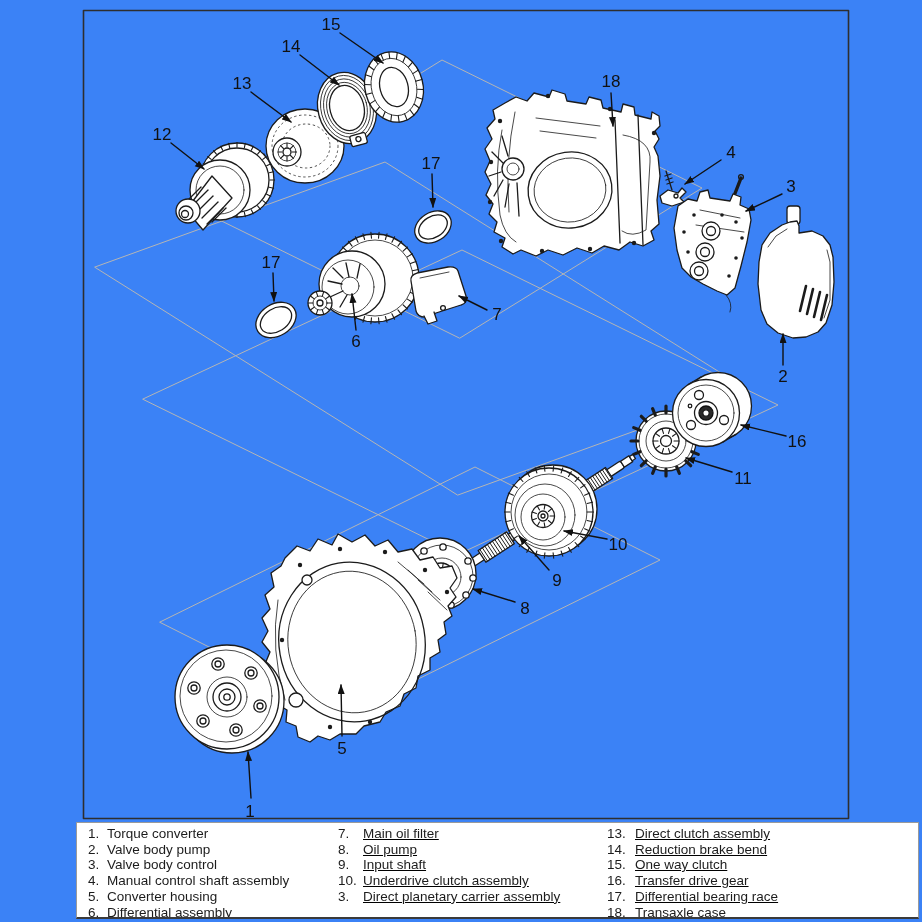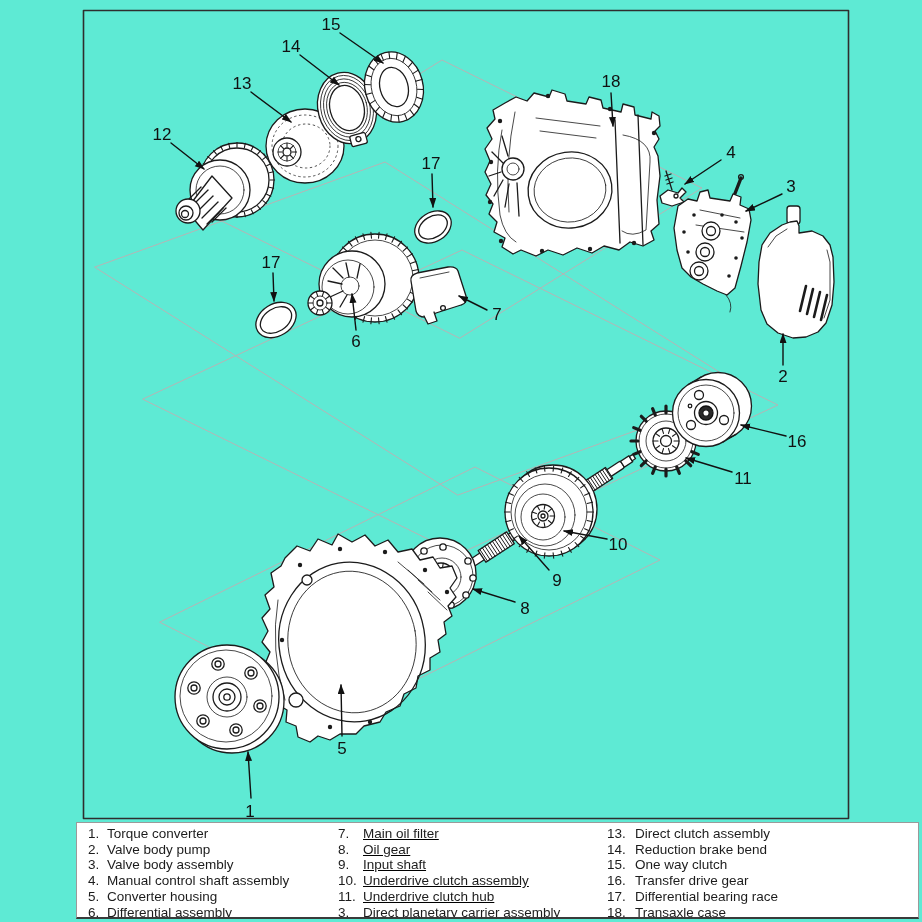--- a/index.html
+++ b/index.html
@@ -1,16 +1,16 @@
 <!DOCTYPE html>
 <html><head>
 <meta charset="utf-8">
 <style>
   html,body{margin:0;padding:0;background:#fff;}
-  #page{position:relative;width:922px;height:922px;background:#5eead4;overflow:hidden;
+  #page{position:relative;width:922px;height:922px;background:#3b82f6;overflow:hidden;
         font-family:"Liberation Sans",sans-serif;}
   svg{position:absolute;left:0;top:0;}
   svg path,svg line,svg circle,svg ellipse,svg rect,svg polygon,svg polyline{
         fill:none;stroke:#1b1b1b;stroke-width:1.3;stroke-linejoin:round;stroke-linecap:round;}
   .fillw{fill:#ffffff;}
   .plane{stroke:#b5b5b5;stroke-width:1;}
   .frame{stroke:#2e2e2e;stroke-width:1.6;fill:none;}
   .teeth line{stroke-width:1.1;}
   .teeth.thick line{stroke-width:3.2;}
   .ticks line{stroke-width:0.9;}
@@ -21,21 +21,21 @@
         font-size:17px;text-anchor:middle;dominant-baseline:central;}
   .callout line{stroke:#111;stroke-width:1.4;}
   .darkring{fill:#2a2a2a;stroke:#111;}
   
   #legend{position:absolute;left:76px;top:822px;width:843px;height:97px;background:#fff;
           border:1px solid #9a9a9a;border-bottom:2px solid #3a3a3a;box-sizing:border-box;
           overflow:hidden;}
   #legend ul{list-style:none;margin:0;padding:0;position:absolute;top:3px;}
   #legend li{white-space:pre;font-size:13.5px;line-height:15.7px;color:#1c1c1c;}
   #legend .num{display:inline-block;}
-  .col1{left:11px;} .col2{left:261px;text-decoration:underline;} .col3{left:530px;}
+  .col1{left:11px;} .col2{left:261px;text-decoration:underline;} .col3{left:530px;text-decoration:underline;}
   .col1 .num{width:19px;} .col2 .num{width:25px;} .col3 .num{width:28px;}
 </style>
 </head>
 <body>
 
 <div id="page">
 <svg width="922" height="922" viewBox="0 0 922 922">
   <defs>
     <marker id="ah" markerWidth="11" markerHeight="8" refX="9" refY="3.5" orient="auto" markerUnits="userSpaceOnUse">
       <path d="M0,0 L10,3.5 L0,7 Z" style="fill:#111;stroke:none"></path>
@@ -622,31 +622,30 @@
       <line x1="251" y1="798" x2="248" y2="752" marker-end="url(#ah)"></line>
       <text x="250" y="811">1</text>
         </g>
   </g>
 </svg>
 
 <div id="legend">
   <ul class="col1">
     <li><span class="num">1.</span><span>Torque converter</span></li>
     <li><span class="num">2.</span><span>Valve body pump</span></li>
-    <li><span class="num">3.</span><span>Valve body assembly</span></li>
+    <li><span class="num">3.</span><span>Valve body control</span></li>
     <li><span class="num">4.</span><span>Manual control shaft assembly</span></li>
     <li><span class="num">5.</span><span>Converter housing</span></li>
     <li><span class="num">6.</span><span>Differential assembly</span></li>
   </ul>
   <ul class="col2">
     <li><span class="num">7.</span><span>Main oil filter</span></li>
-    <li><span class="num">8.</span><span>Oil gear</span></li>
+    <li><span class="num">8.</span><span>Oil pump</span></li>
     <li><span class="num">9.</span><span>Input shaft</span></li>
     <li><span class="num">10.</span><span>Underdrive clutch assembly</span></li>
-    <li><span class="num">11.</span><span>Underdrive clutch hub</span></li>
     <li><span class="num">3.</span><span>Direct planetary carrier assembly</span></li>
   </ul>
   <ul class="col3">
     <li><span class="num">13.</span><span>Direct clutch assembly</span></li>
     <li><span class="num">14.</span><span>Reduction brake bend</span></li>
     <li><span class="num">15.</span><span>One way clutch</span></li>
     <li><span class="num">16.</span><span>Transfer drive gear</span></li>
     <li><span class="num">17.</span><span>Differential bearing race</span></li>
     <li><span class="num">18.</span><span>Transaxle case</span></li>
   </ul>

